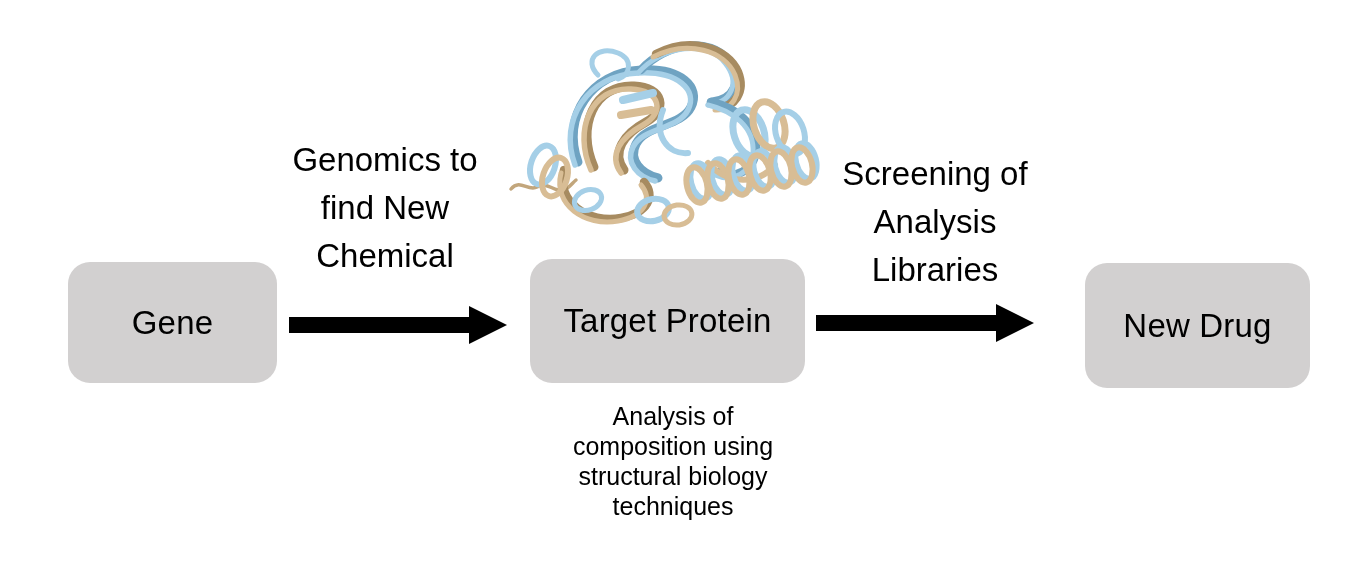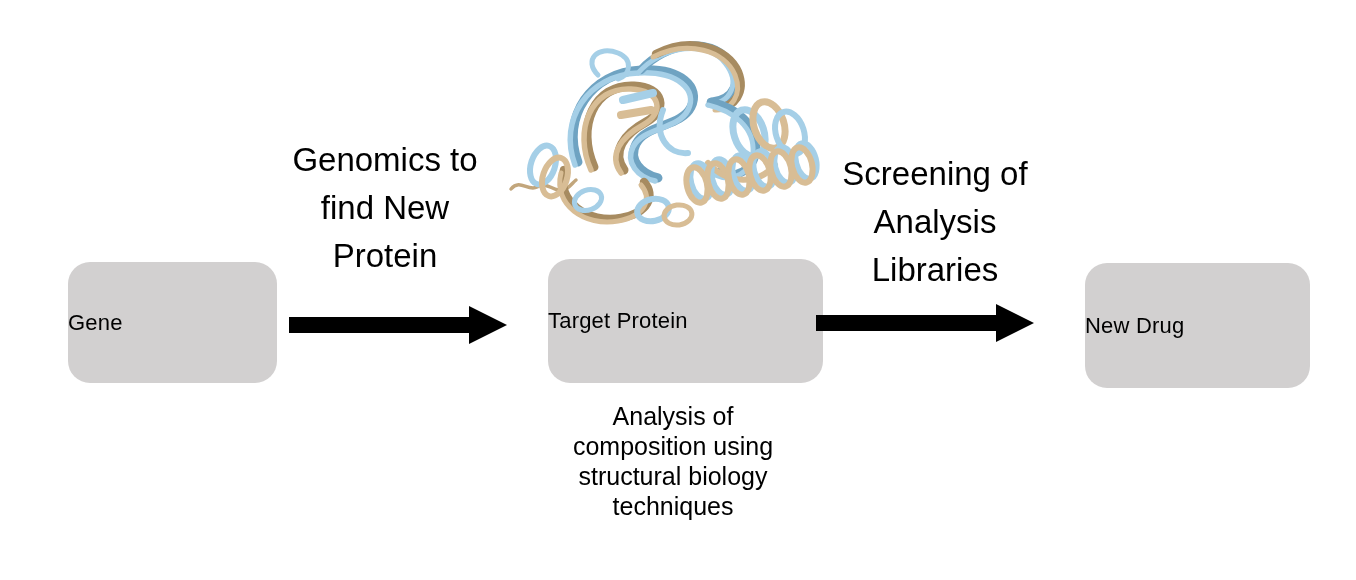--- a/index.html
+++ b/index.html
@@ -11,27 +11,28 @@
     font-family: "Liberation Sans", sans-serif;
     color: #000000;
     overflow: hidden;
   }
   .node {
     position: absolute;
     background: #d2d0d0;
     border-radius: 22px;
     display: flex;
     align-items: center;
-    font-size: 22px;
+    justify-content: center;
+    font-size: 33px;
     letter-spacing: 0.2px;
     color: #000000;
     white-space: nowrap;
   }
   .node-gene   { left: 68px;   top: 262px; width: 209px; height: 121px; }
-  .node-target { left: 548px;  top: 259px; width: 275px; height: 124px; }
+  .node-target { left: 530px;  top: 259px; width: 275px; height: 124px; }
   .node-drug   { left: 1058px; top: 263px; width: 225px; height: 125px; margin-left: 27px; }
 
   .flow-label {
     position: absolute;
     text-align: center;
     font-size: 33px;
     line-height: 48px;
     color: #000000;
   }
   .flow-label span { display: block; }
@@ -112,21 +113,21 @@
         <ellipse cx="257" cy="158" rx="10" ry="18" transform="rotate(-14 257 158)"></ellipse>
         <ellipse cx="278" cy="154" rx="10" ry="18" transform="rotate(-14 278 154)"></ellipse>
         <ellipse cx="299" cy="150" rx="10" ry="18" transform="rotate(-14 299 150)"></ellipse>
       </g>
     </g>
   </svg>
 
   <div class="flow-label label-genomics">
     <span>Genomics to</span>
     <span>find New</span>
-    <span>Protein</span>
+    <span>Chemical</span>
   </div>
 
   <div class="flow-label label-screening">
     <span>Screening of</span>
     <span>Analysis</span>
     <span>Libraries</span>
   </div>
 
   <div class="node node-gene">
     <span>Gene</span>

